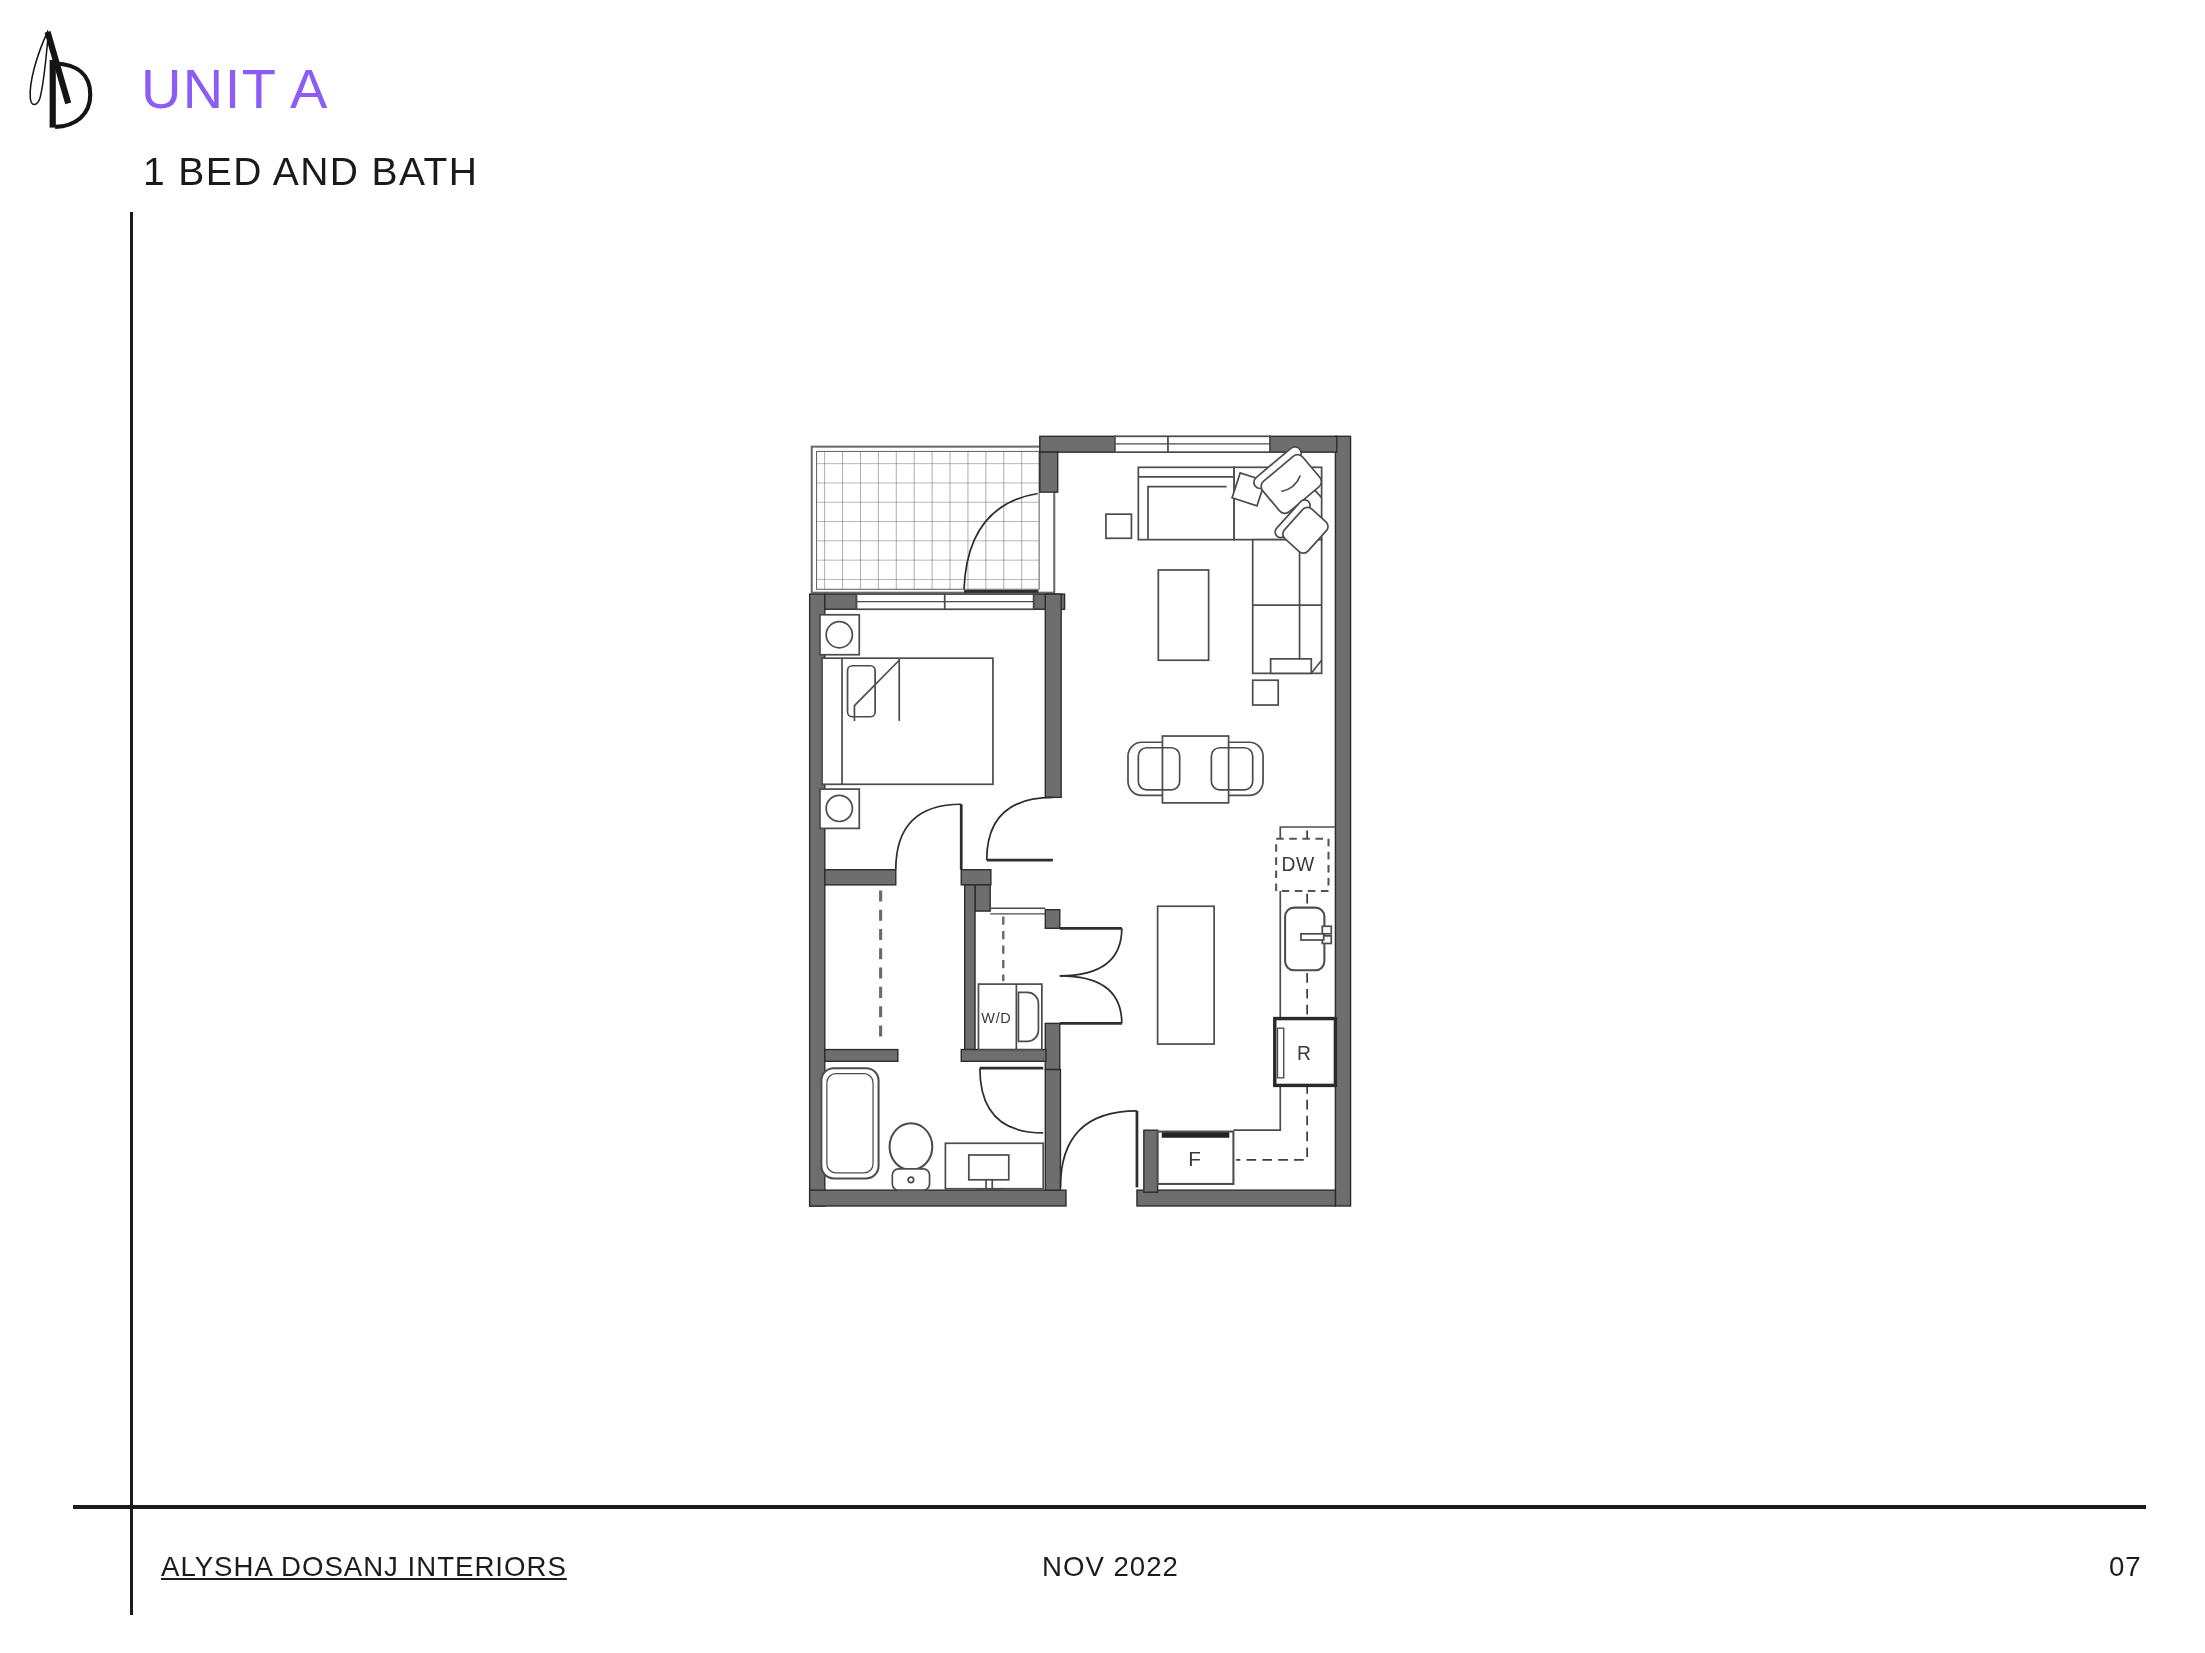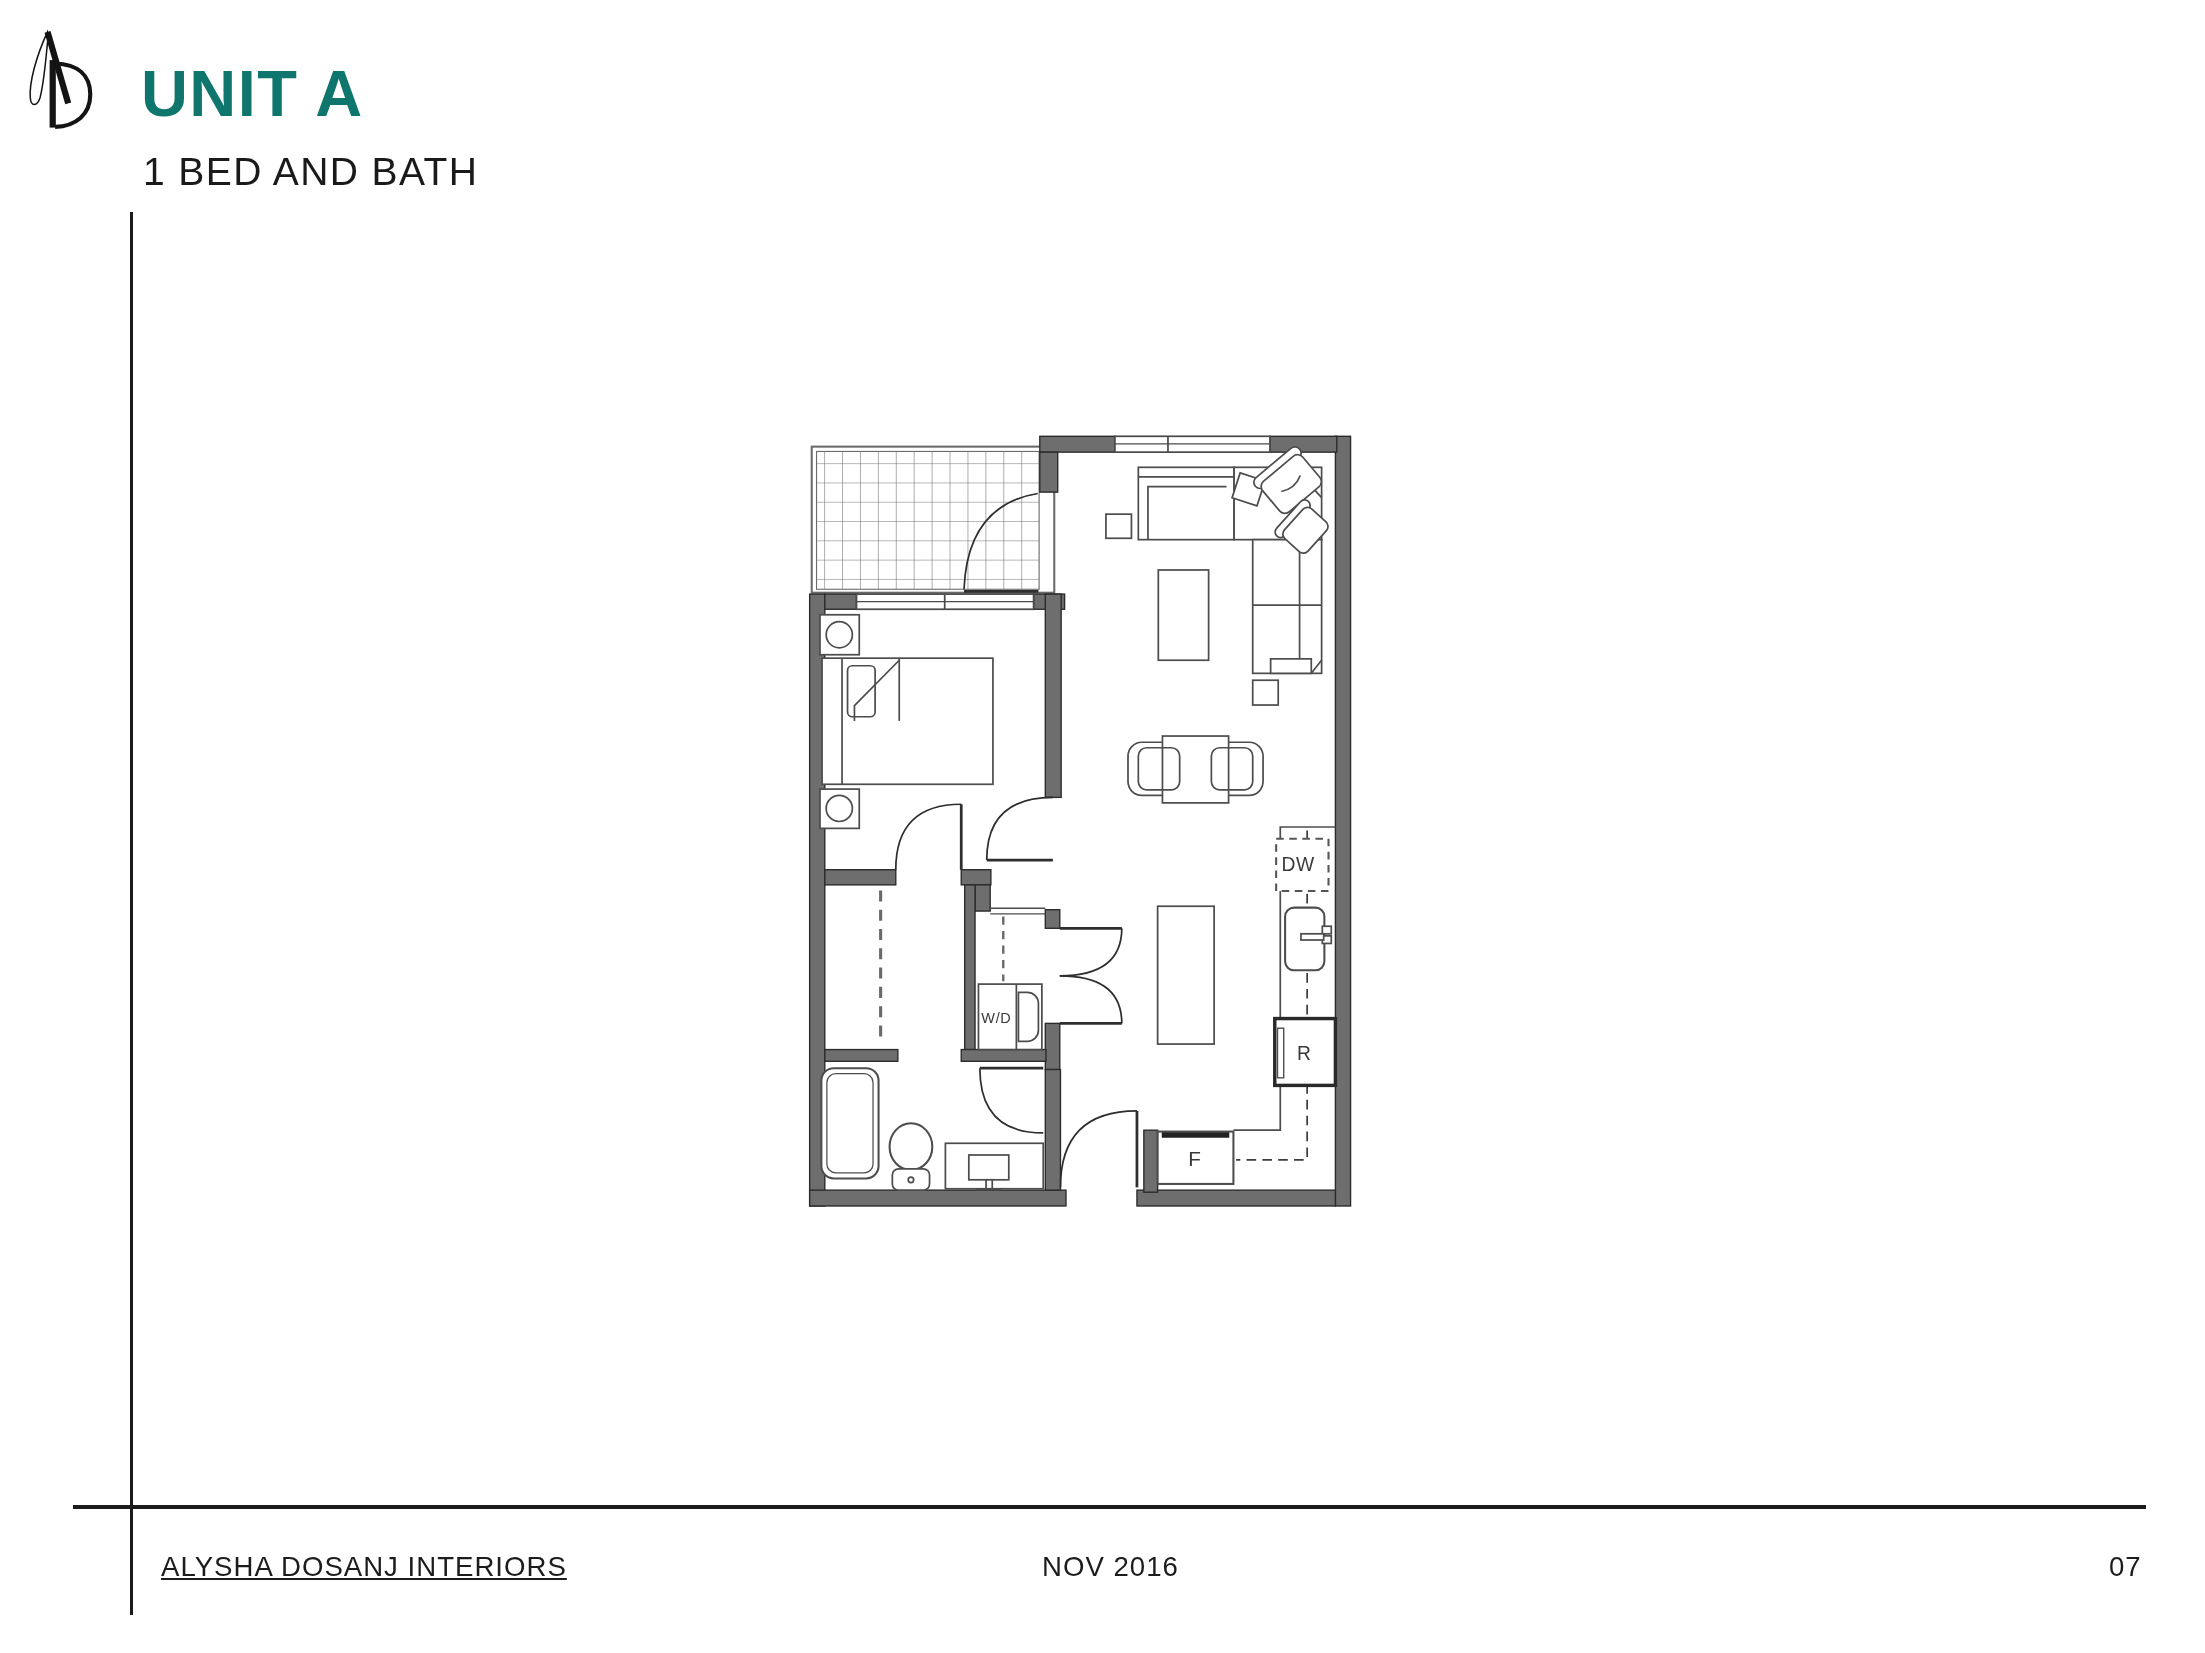--- a/index.html
+++ b/index.html
@@ -1,19 +1,19 @@
 <!DOCTYPE html>
 <html style="font-size:11px"><head>
 <meta charset="utf-8">
 <style>
   html,body{margin:0;padding:0;background:#ffffff;}
   .page{position:relative;width:2205px;height:1654px;background:#ffffff;overflow:hidden;
         font-family:"Liberation Sans", sans-serif;color:#161616;}
   .abs{position:absolute;}
-  .title{left:141px;top:58px;font-size:65px;font-weight:700;letter-spacing:1.4px;line-height:1.1;color:#0f766e;}
+  .title{left:141px;top:58px;font-size:56px;font-weight:400;letter-spacing:1.4px;line-height:1.1;color:#8b5cf6;}
   .subtitle{left:143px;top:150px;font-size:39px;font-weight:400;letter-spacing:1.4px;color:#1a1a1a;}
   .rule-h{left:73px;top:1505px;width:2073px;height:4.1px;background:#1b1b1b;}
   .rule-v{left:130px;top:212px;width:2.8px;height:1403px;background:#1b1b1b;}
   .foot{top:1551px;font-size:27.6px;letter-spacing:1px;color:#1c1c1c;white-space:nowrap;}
   .foot-studio{left:161px;text-decoration:underline;}
   .foot-date{left:1042px;}
   .foot-page{left:2109px;}
   svg.canvas{position:absolute;left:0;top:0;width:2205px;height:1654px;}
   .lbl{font-family:"Liberation Sans", sans-serif;fill:#3a3a3a;text-anchor:middle;letter-spacing:1px;}
 </style>
@@ -189,17 +189,17 @@
     </g>
   </svg>
 
   <h1 class="abs title" style="margin:0;">UNIT A</h1>
   <div class="abs subtitle">1 BED AND BATH</div>
 
   <div class="abs rule-h"></div>
   <div class="abs rule-v"></div>
 
   <div class="abs foot foot-studio">ALYSHA DOSANJ INTERIORS</div>
-  <div class="abs foot foot-date">NOV 2016</div>
+  <div class="abs foot foot-date">NOV 2022</div>
   <div class="abs foot foot-page">07</div>
 
 </div>
 
 
 </body></html>

